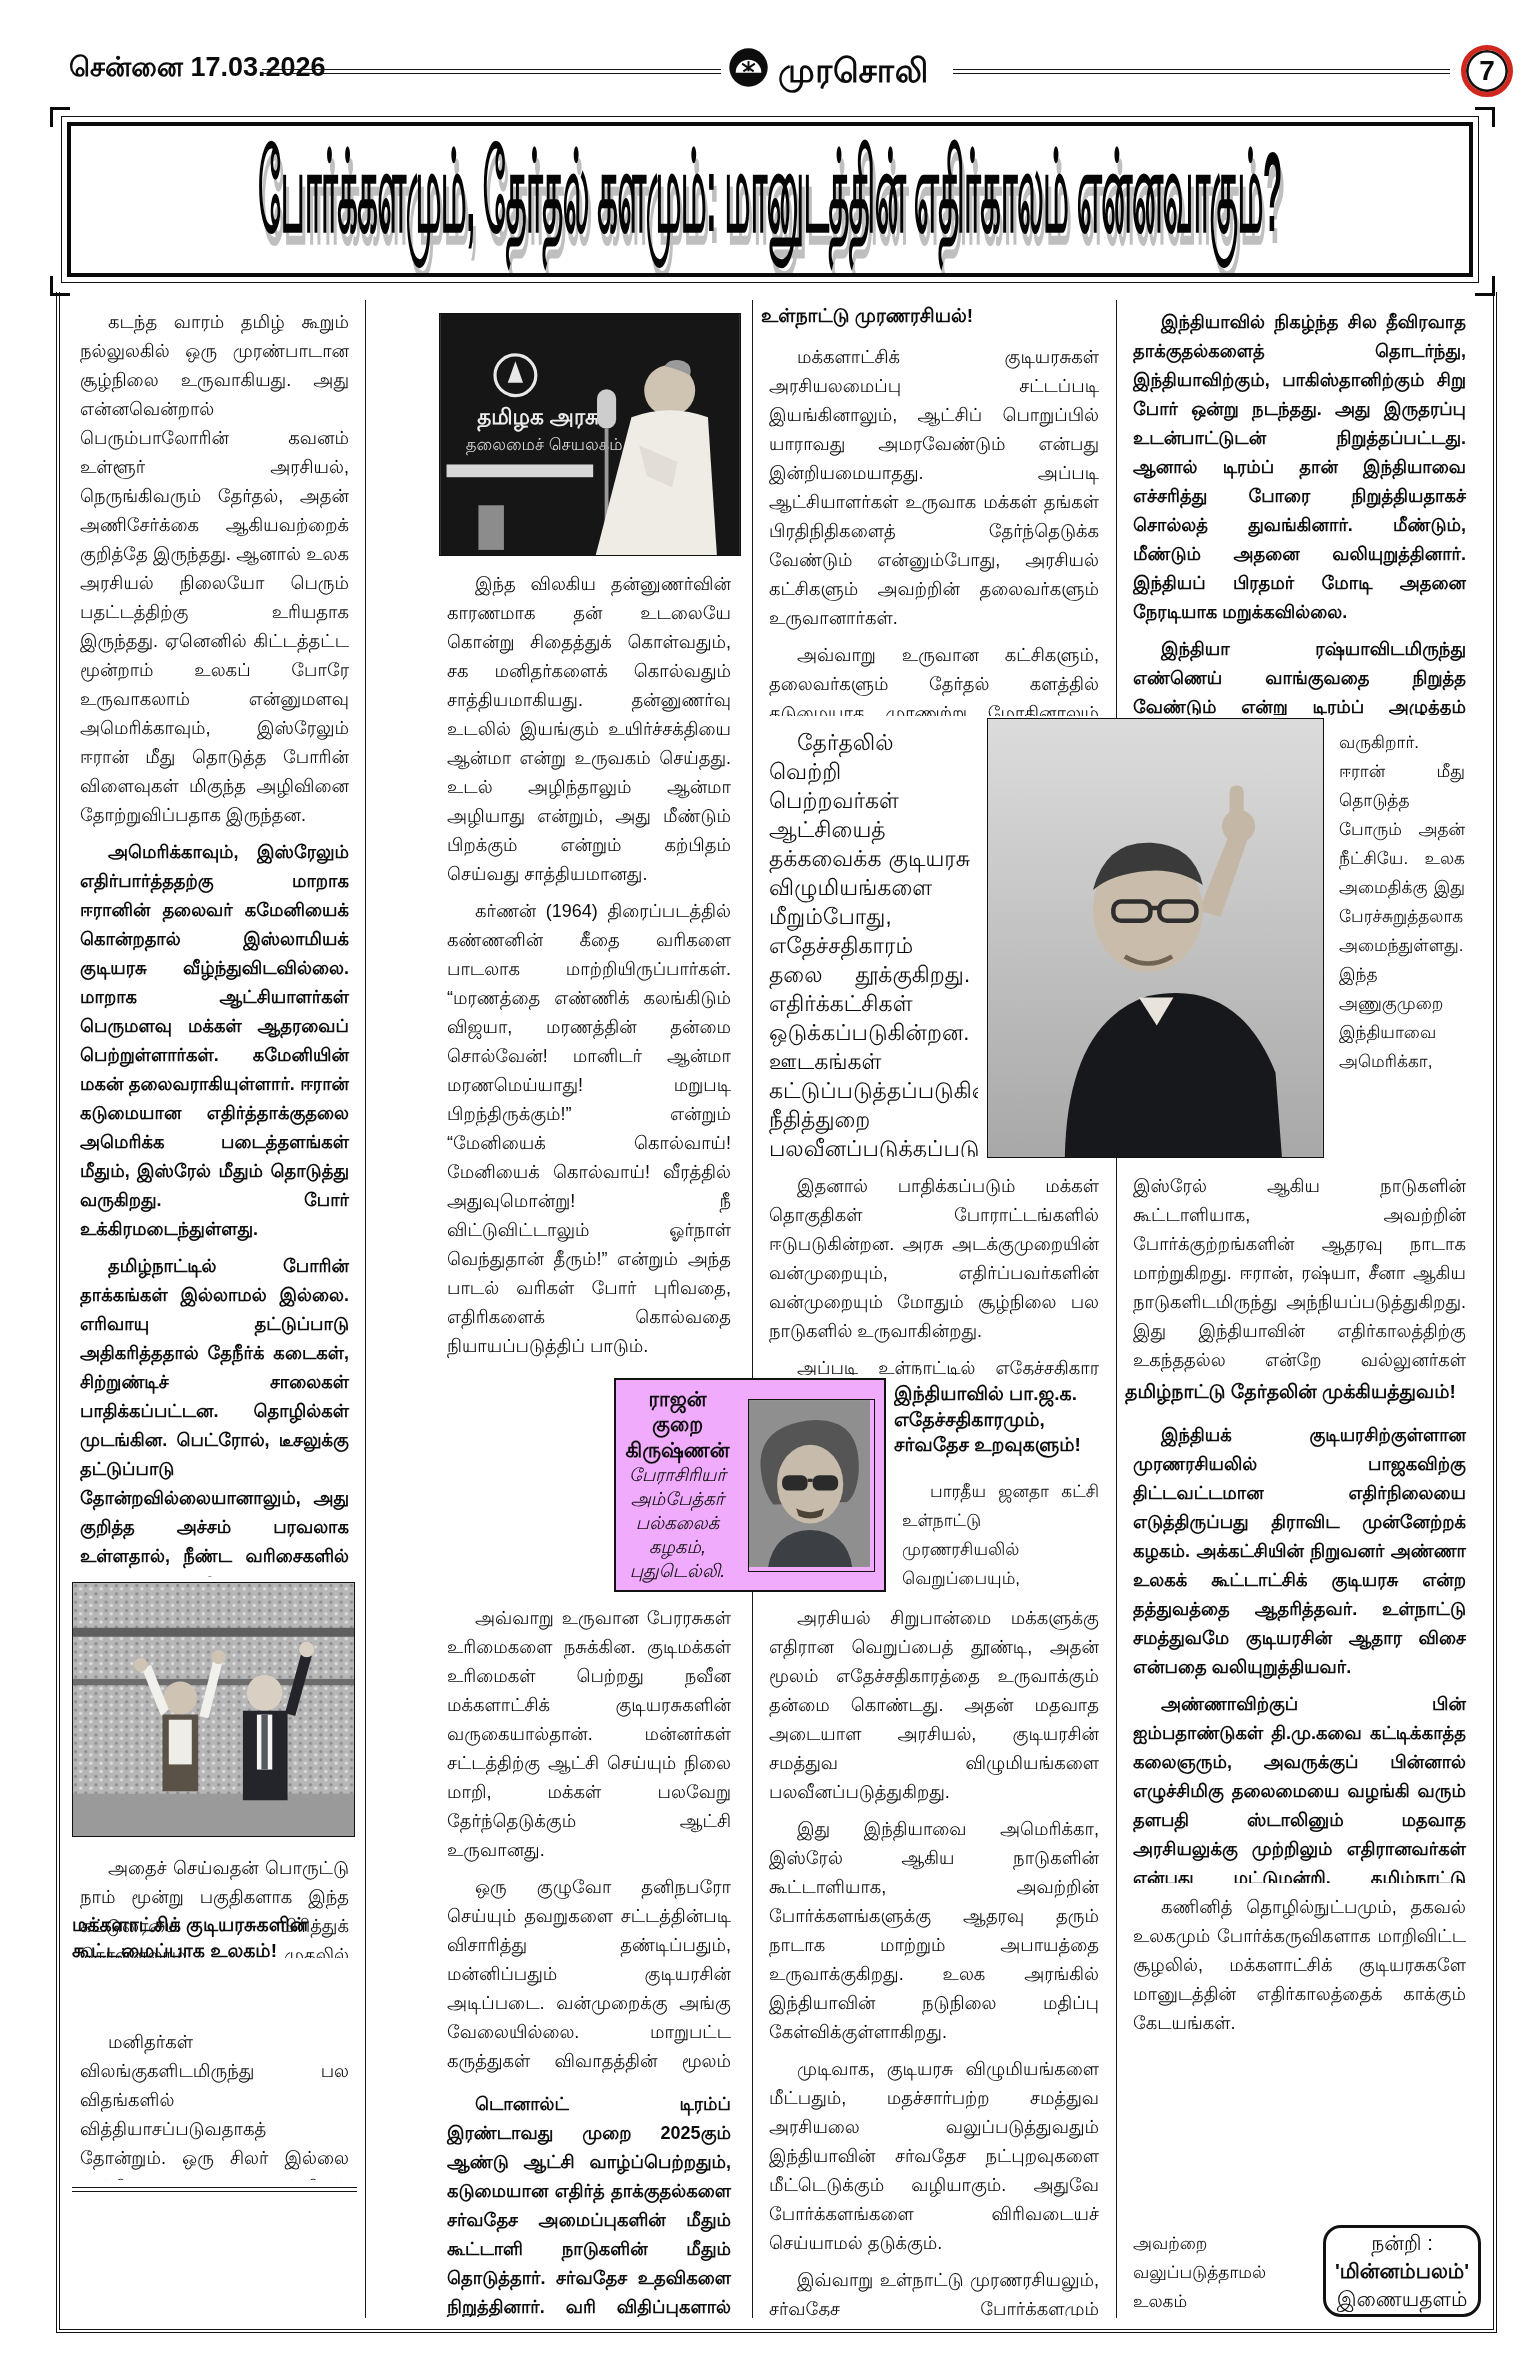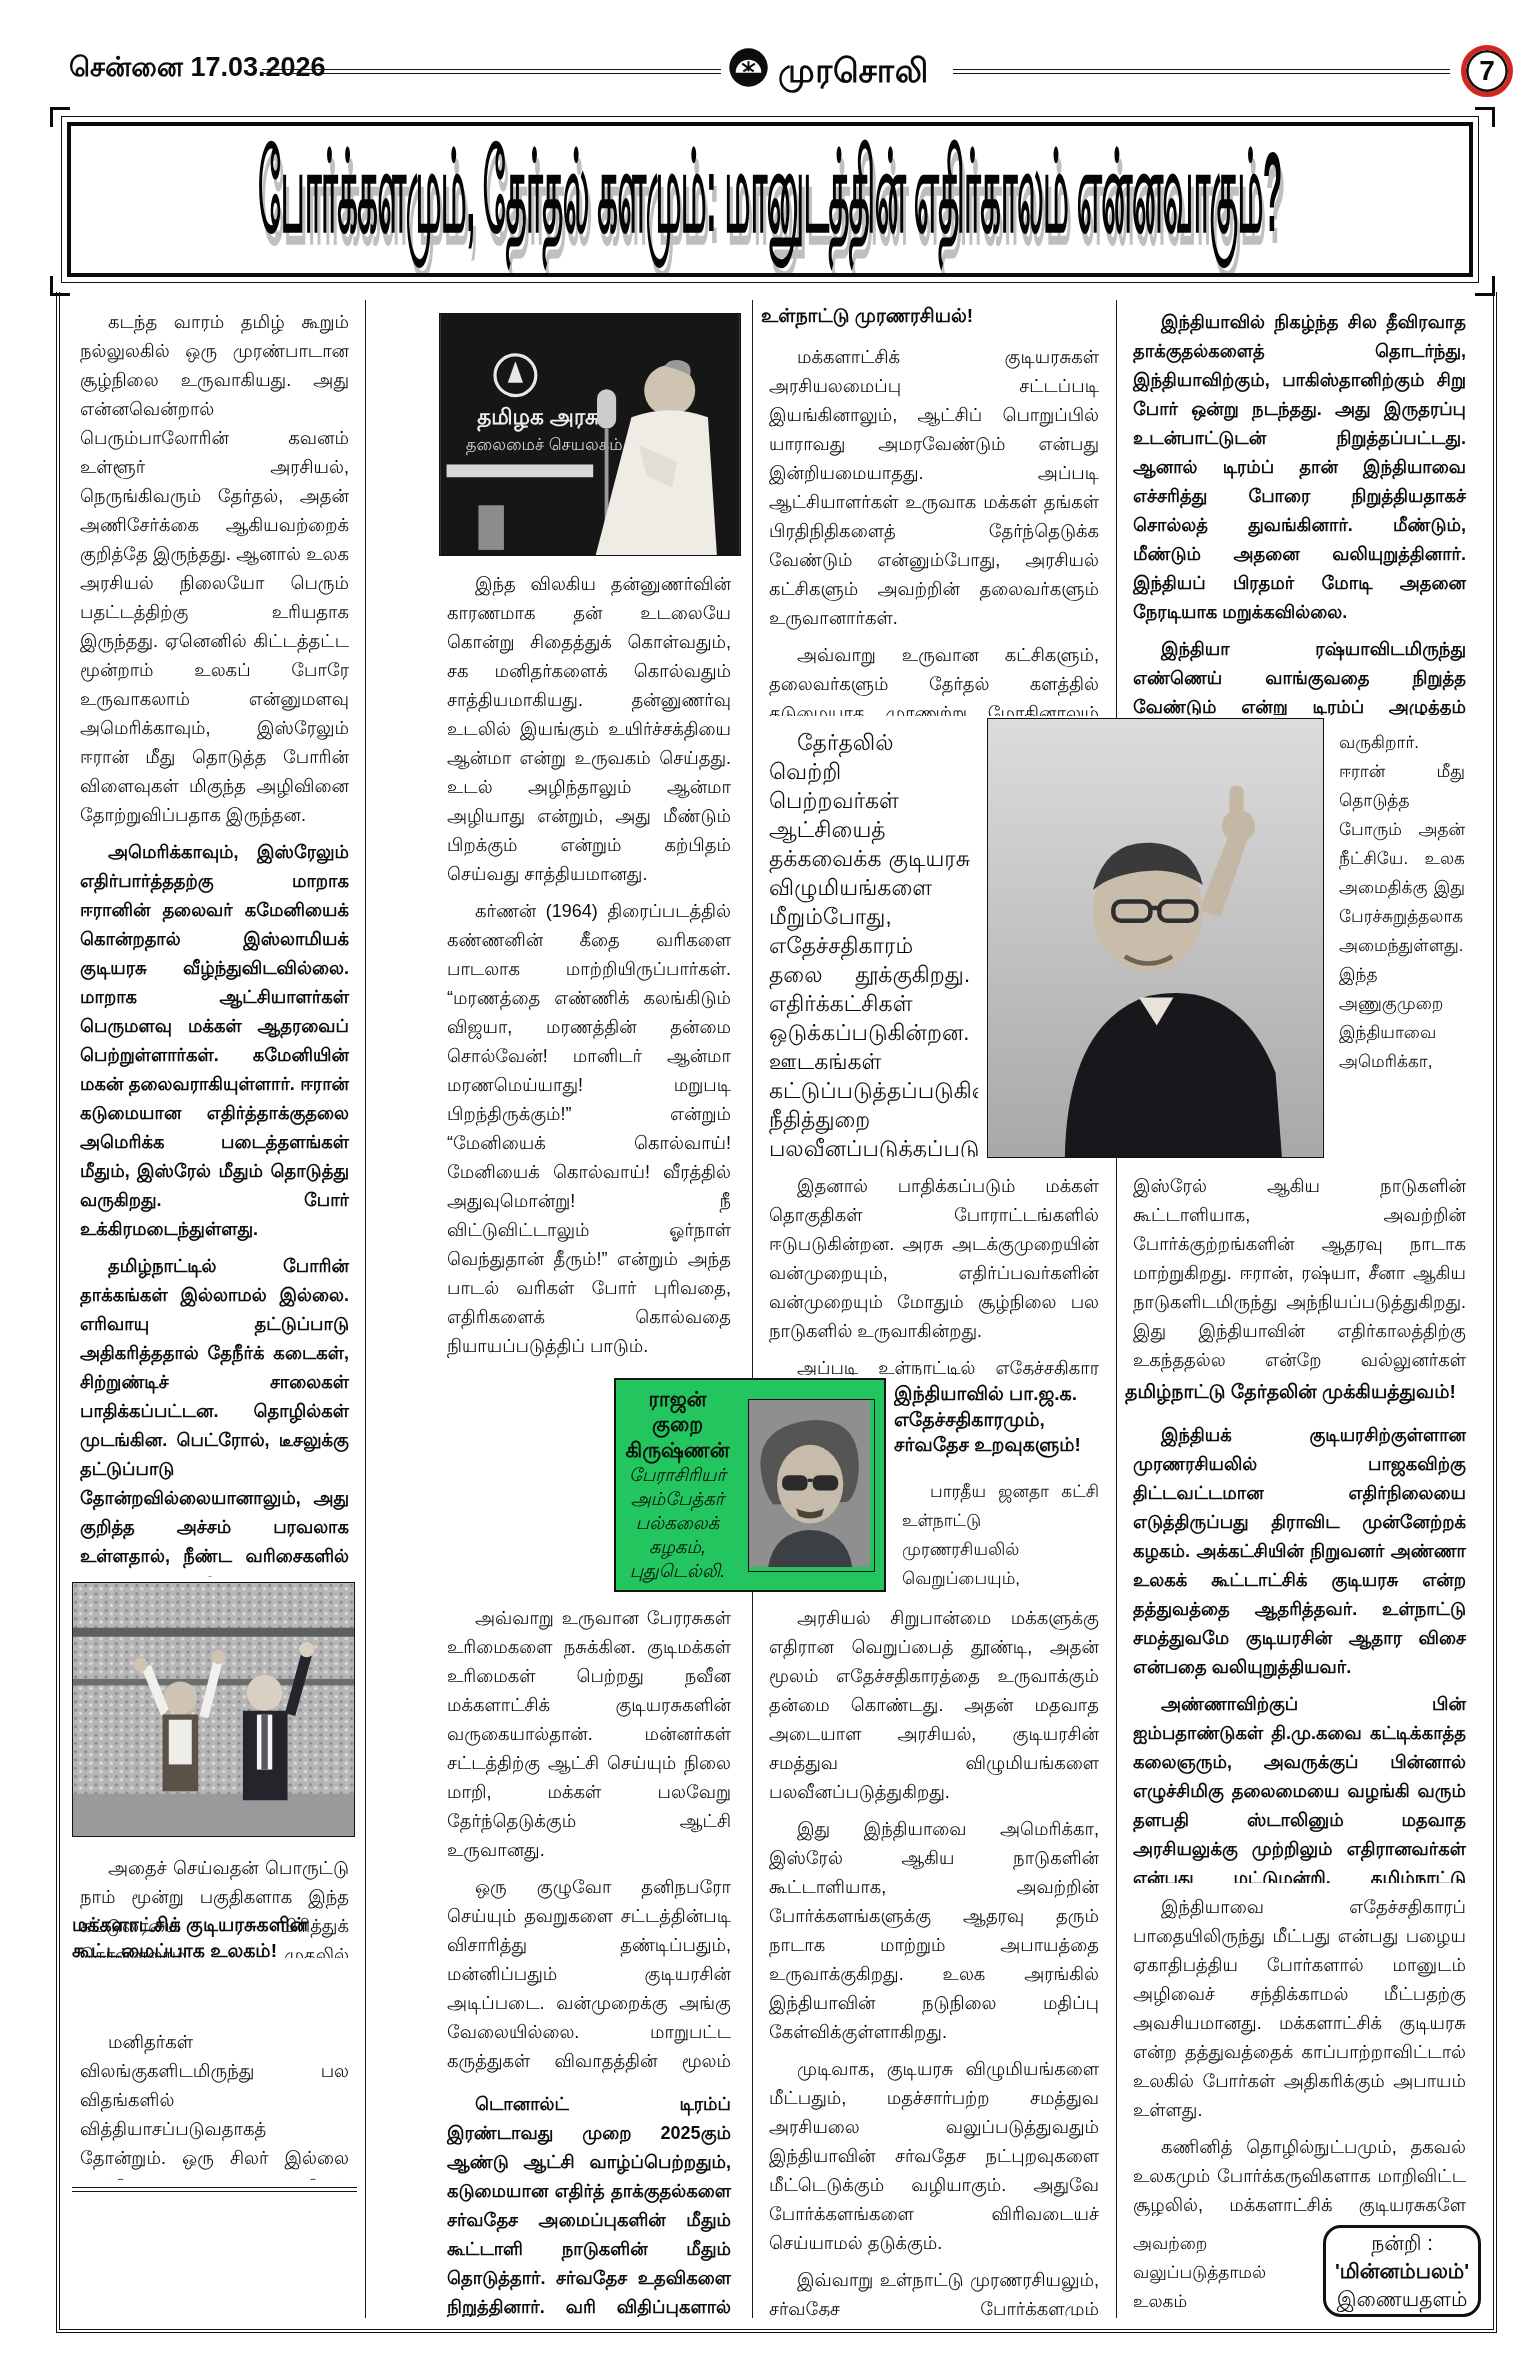--- a/index.html
+++ b/index.html
@@ -18,21 +18,21 @@
   .headlineTxt{white-space:nowrap;font-weight:900;font-size:70px;color:#050505;
                transform:scale(0.46,1.62);transform-origin:center center;
                text-shadow:6.4px 7.7px 0 #bfbfbf;letter-spacing:-1.3px;}
   .corner{width:16.6px;height:16.6px;border:3.2px solid #0a0a0a;}
   .dateline{font-weight:700;font-size:27px;}
   .masthead{font-weight:800;font-size:33px;letter-spacing:0.6px;}
   .badge{width:42px;height:42px;border-radius:50%;border:5.1px solid #d0281f;
          box-shadow:inset 0 0 0 2.6px #111;display:flex;align-items:center;justify-content:center;
          font-weight:800;font-size:28px;background:#fff;}
   .photoFrame{border:1.9px solid #111;background:#cfcfcf;overflow:hidden;}
-  .authorBox{border:2.6px solid #111;background:#22c55e;display:flex;align-items:center;gap:18px;padding:9px;}
+  .authorBox{border:2.6px solid #111;background:#f0abfc;display:flex;align-items:center;gap:18px;padding:9px;}
   .authorName{font-weight:800;font-size:20.4px;line-height:25.5px;text-align:center;}
   .authorRole{font-style:italic;font-size:18px;line-height:24px;text-align:center;}
   .thanksBox{border:3.2px solid #111;border-radius:18px;background:#fff;
              display:flex;flex-direction:column;align-items:center;justify-content:center;
              font-size:20.4px;line-height:28px;}
   .bodyFrame{border-left:4.5px double #111;border-right:4.5px double #111;border-bottom:4.5px double #111;}
 </style>
 </head>
 <body>
 
@@ -245,21 +245,20 @@
 
   <div class="abs subhead" style="left:1125px;top:1379px;width:349px;height:29px;">தமிழ்நாட்டு தேர்தலின் முக்கியத்துவம்!</div>
 
   <div class="abs seg" style="left:1125px;top:1413px;width:349px;height:470px;">
     <p class="b">இந்தியக் குடியரசிற்குள்ளான முரணரசியலில் பாஜகவிற்கு திட்டவட்டமான எதிர்நிலையை எடுத்திருப்பது திராவிட முன்னேற்றக் கழகம். அக்கட்சியின் நிறுவனர் அண்ணா உலகக் கூட்டாட்சிக் குடியரசு என்ற தத்துவத்தை ஆதரித்தவர். உள்நாட்டு சமத்துவமே குடியரசின் ஆதார விசை என்பதை வலியுறுத்தியவர்.</p>
     <p class="b">அண்ணாவிற்குப் பின் ஐம்பதாண்டுகள் தி.மு.கவை கட்டிக்காத்த கலைஞரும், அவருக்குப் பின்னால் எழுச்சிமிகு தலைமையை வழங்கி வரும் தளபதி ஸ்டாலினும் மதவாத அரசியலுக்கு முற்றிலும் எதிரானவர்கள் என்பது மட்டுமன்றி, தமிழ்நாட்டு மக்களையும் அதற்கு இடம் கொடாதவர்களாக உருவாக்கியுள்ளார்கள்.</p>
 
   </div>
 
   <div class="abs seg" style="left:1125px;top:1885px;width:349px;height:331px;">
-    <p>இந்தியாவை எதேச்சதிகாரப் பாதையிலிருந்து மீட்பது என்பது பழைய ஏகாதிபத்திய போர்களால் மானுடம் அழிவைச் சந்திக்காமல் மீட்பதற்கு அவசியமானது. மக்களாட்சிக் குடியரசு என்ற தத்துவத்தைக் காப்பாற்றாவிட்டால் உலகில் போர்கள் அதிகரிக்கும் அபாயம் உள்ளது.</p>
     <p>கணினித் தொழில்நுட்பமும், தகவல் உலகமும் போர்க்கருவிகளாக மாறிவிட்ட சூழலில், மக்களாட்சிக் குடியரசுகளே மானுடத்தின் எதிர்காலத்தைக் காக்கும் கேடயங்கள்.</p>
   </div>
 
   <div class="abs seg" style="left:1125px;top:2221px;width:189px;height:96px;font-size:17px;">
     <p style="text-indent:0;">அவற்றை வலுப்படுத்தாமல் உலகம் போர்க்களங்களை எதிர்கொள்ள இயலவில்லை.</p>
   </div>
 
   <div class="abs thanksBox" style="left:1323px;top:2225px;width:152px;height:86px;">
     <div>நன்றி :</div>
     <div class="b">'மின்னம்பலம்'</div>

